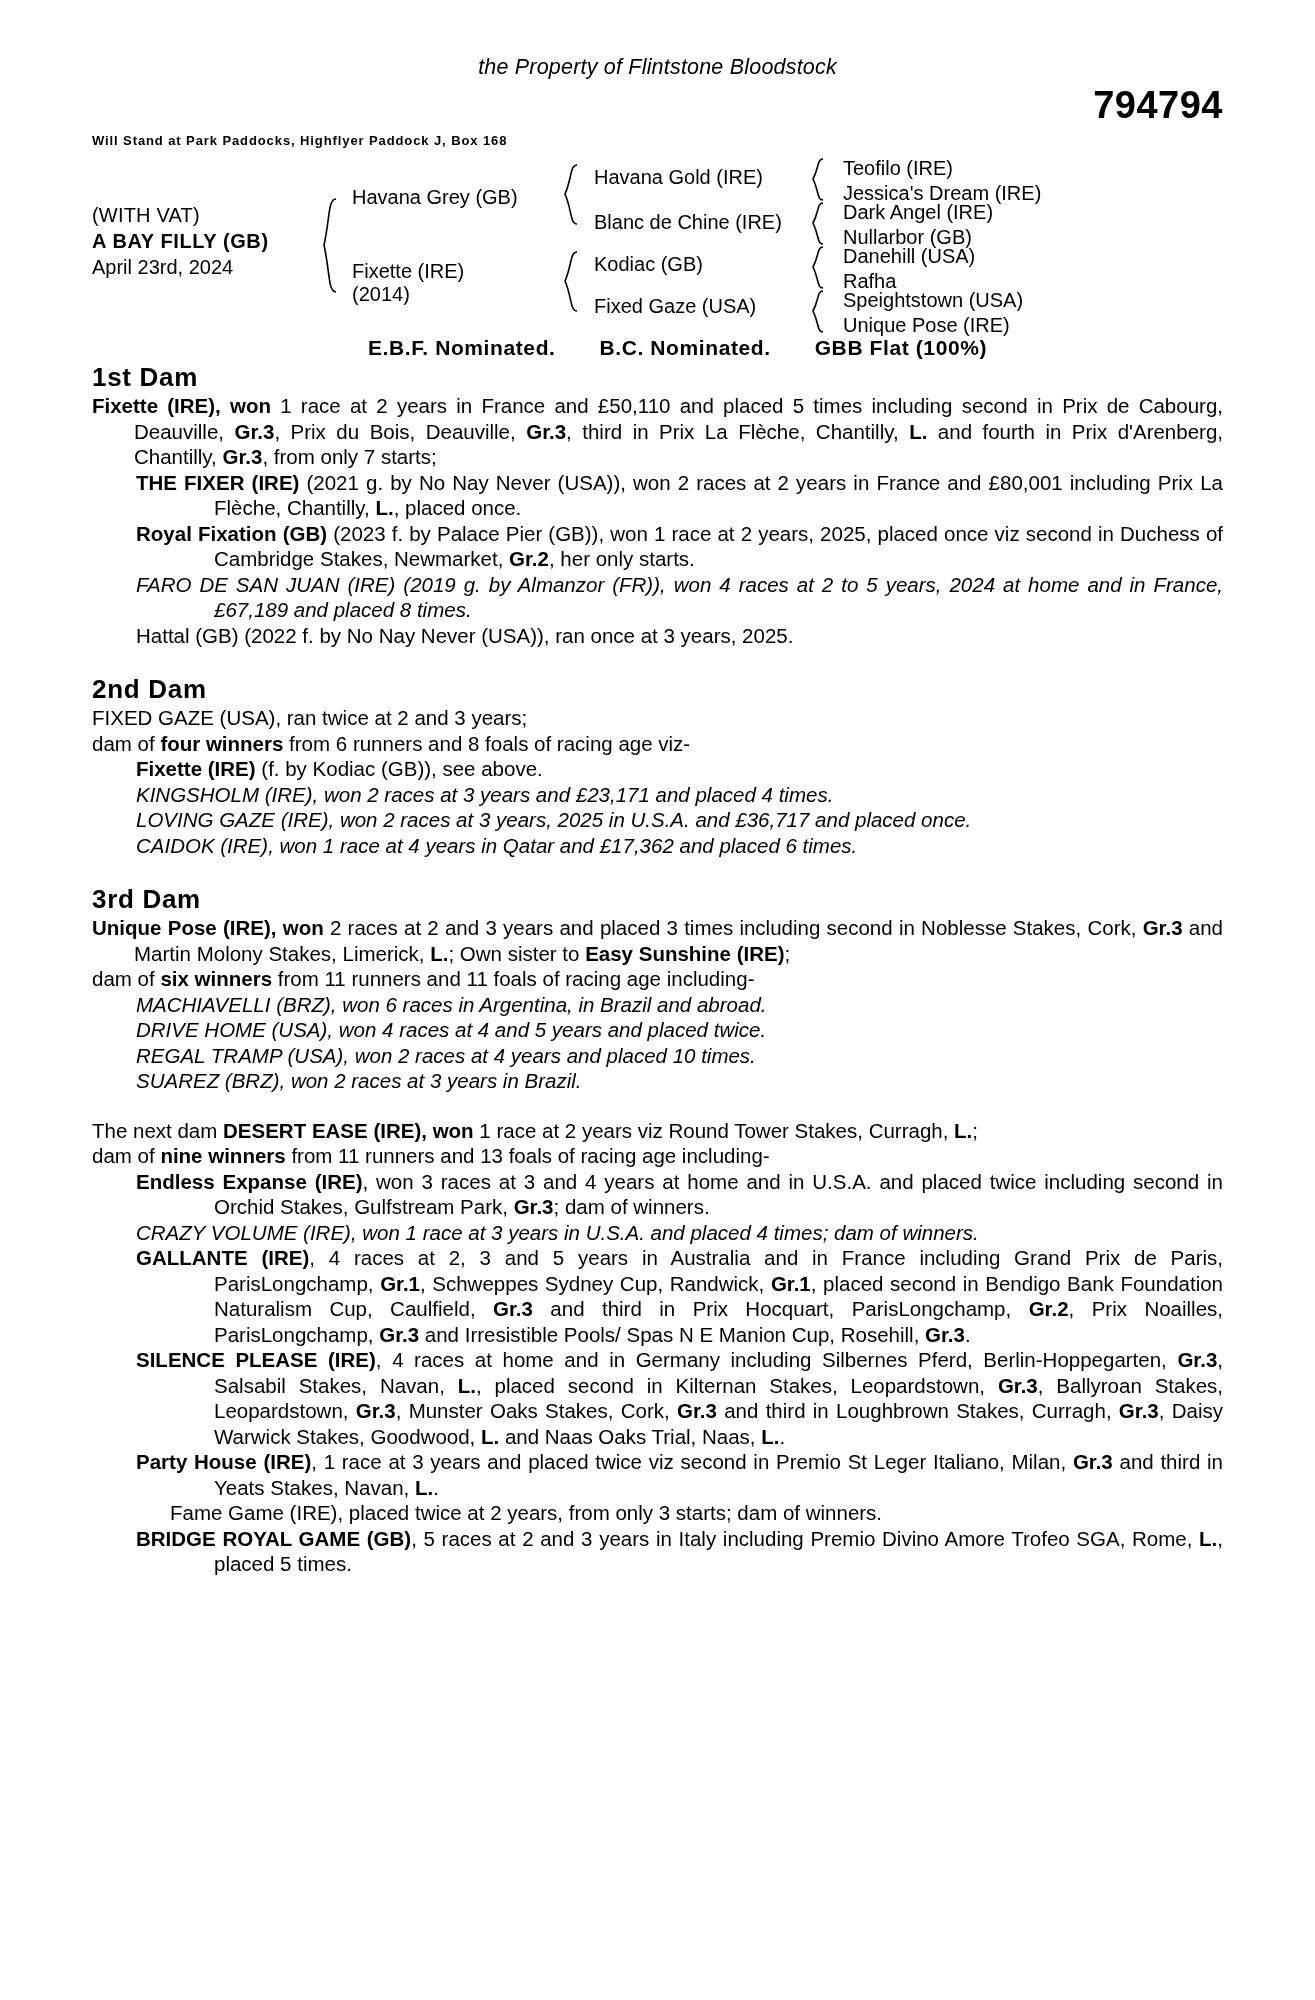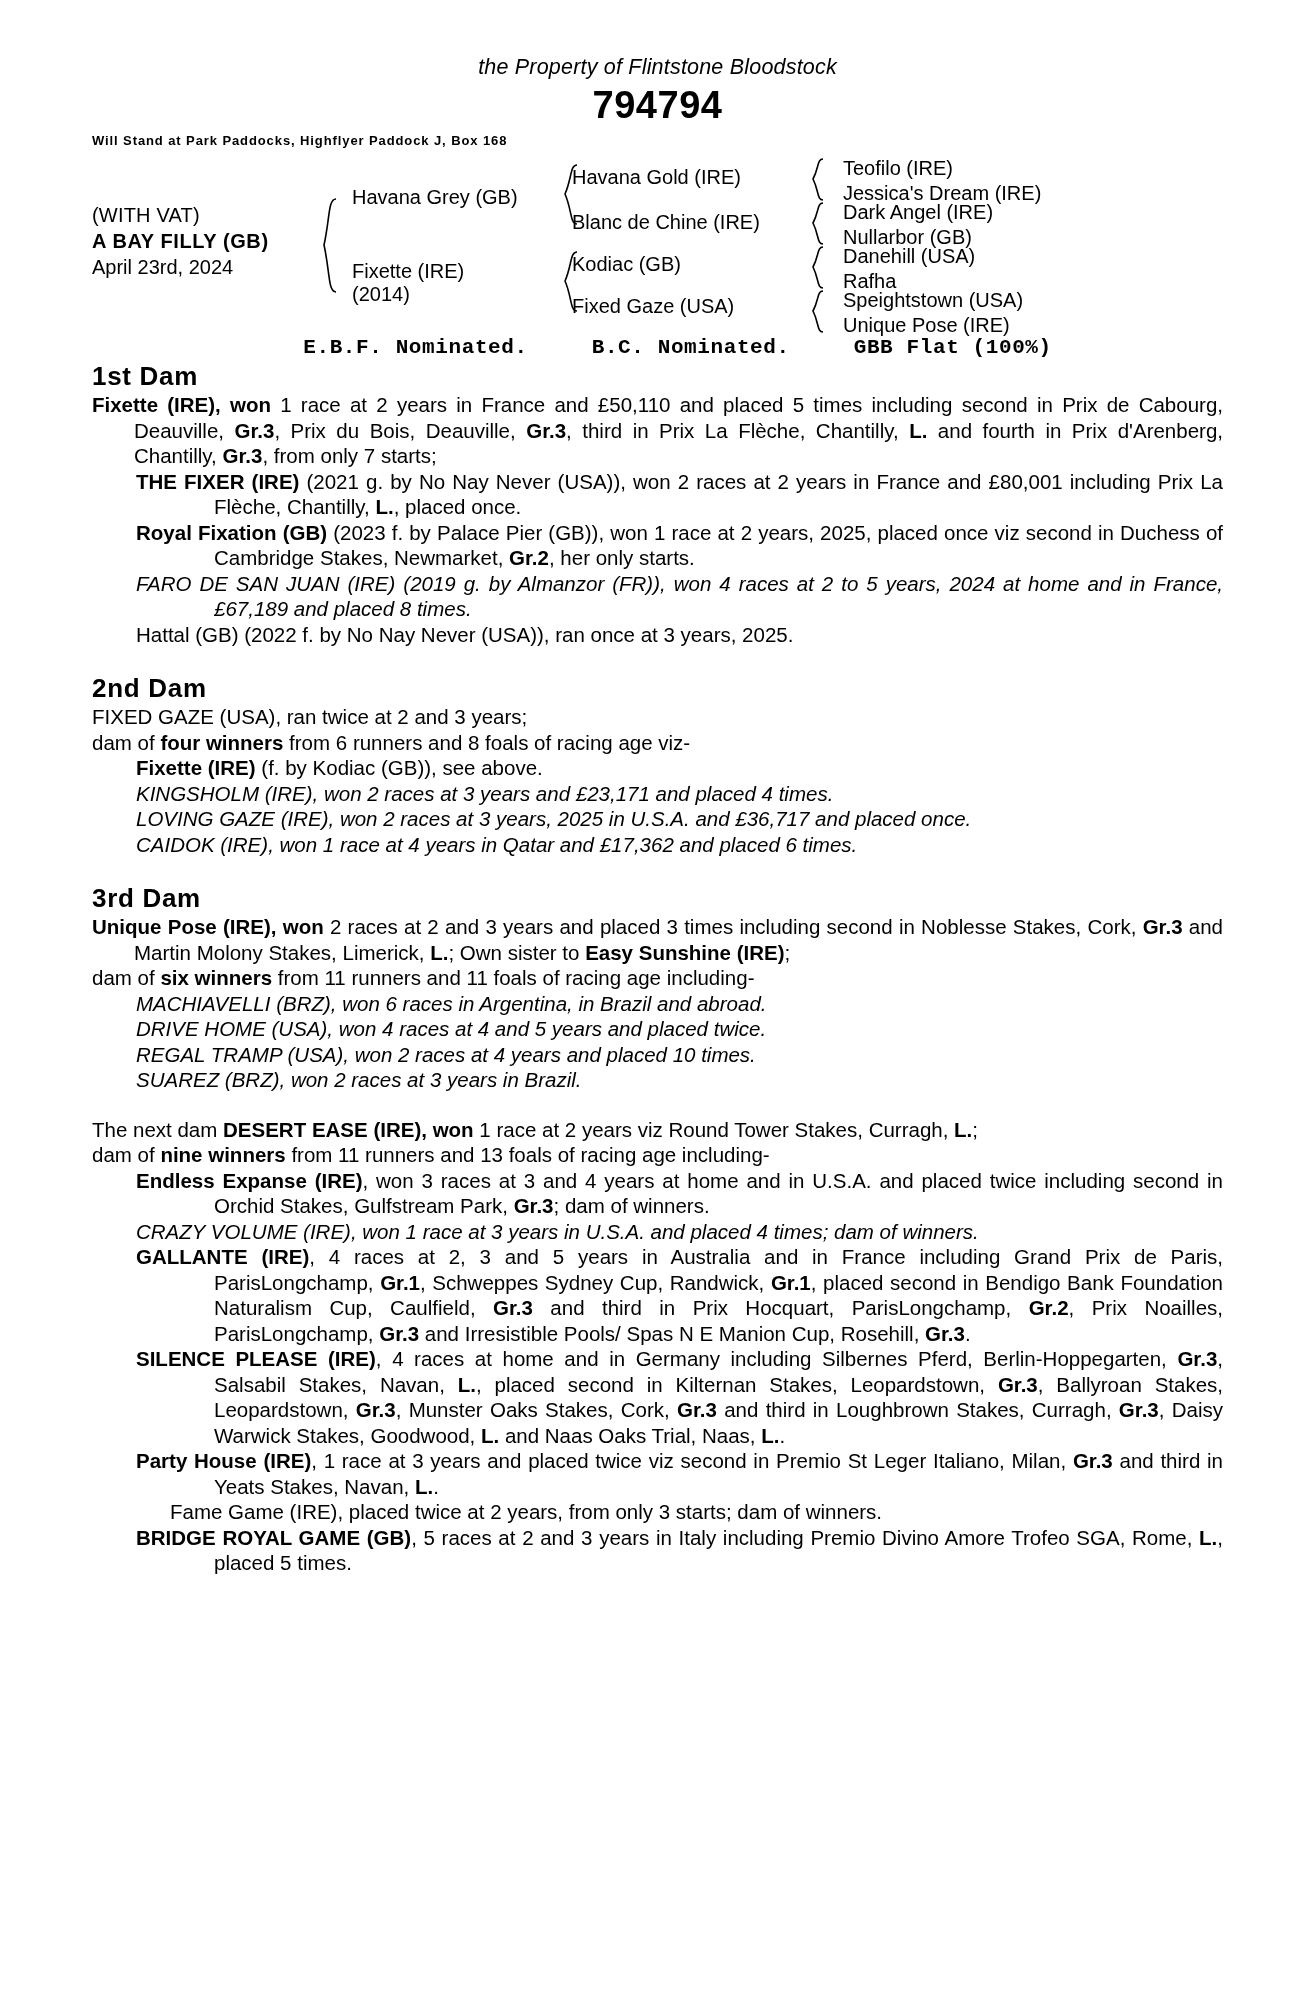--- a/index.html
+++ b/index.html
@@ -22,21 +22,21 @@
   }
   .hdr-lines {
     text-align: center;
     font-style: italic;
     font-size: 21.5px;
     line-height: 30px;
     letter-spacing: 0.2px;
   }
   .lot-row {
     display: flex;
-    justify-content: center;
+    justify-content: flex-end;
     align-items: flex-end;
     margin-top: 2px;
   }
   .lot-num {
     font-size: 38px;
     font-weight: bold;
     letter-spacing: 0.5px;
   }
   .stand-line {
     font-size: 13px;
@@ -71,21 +71,21 @@
     left: 248px;
     top: 0;
     width: 230px;
     height: 178px;
   }
   .ped-col2 .gen2a { position: absolute; top: 30px; left: 12px; }
   .ped-col2 .gen2b { position: absolute; top: 104px; left: 12px; }
   .ped-col2 .gen2b .yr { display: block; }
   .ped-col3 {
     position: absolute;
-    left: 466px;
+    left: 488px;
     top: 0;
     width: 235px;
     height: 178px;
     text-decoration: underline;
   }
   .ped-col3 .g3 { position: absolute; left: 14px; }
   .ped-col3 .g3a { top: 10px; }
   .ped-col3 .g3b { top: 55px; }
   .ped-col3 .g3c { top: 97px; }
   .ped-col3 .g3d { top: 139px; }
@@ -98,27 +98,26 @@
   }
   .ped-col4 .g4 { position: absolute; left: 14px; line-height: 25px; }
   .ped-col4 .g4a { top: 0px; }
   .ped-col4 .g4b { top: 44px; }
   .ped-col4 .g4c { top: 88px; }
   .ped-col4 .g4d { top: 132px; }
 
   .noms {
     display: flex;
     justify-content: center;
-    gap: 64px;
+    gap: 44px;
     font-weight: bold;
     font-size: 21px;
     letter-spacing: 0.6px;
     margin-top: 2px;
     padding-left: 40px;
-    font-family: Liberation Mono, monospace;
   }
   .dam-head {
     font-weight: bold;
     font-size: 26px;
     letter-spacing: 0.7px;
     margin-top: 2px;
   }
   p.txt {
     margin: 0;
     font-size: 20.5px;

